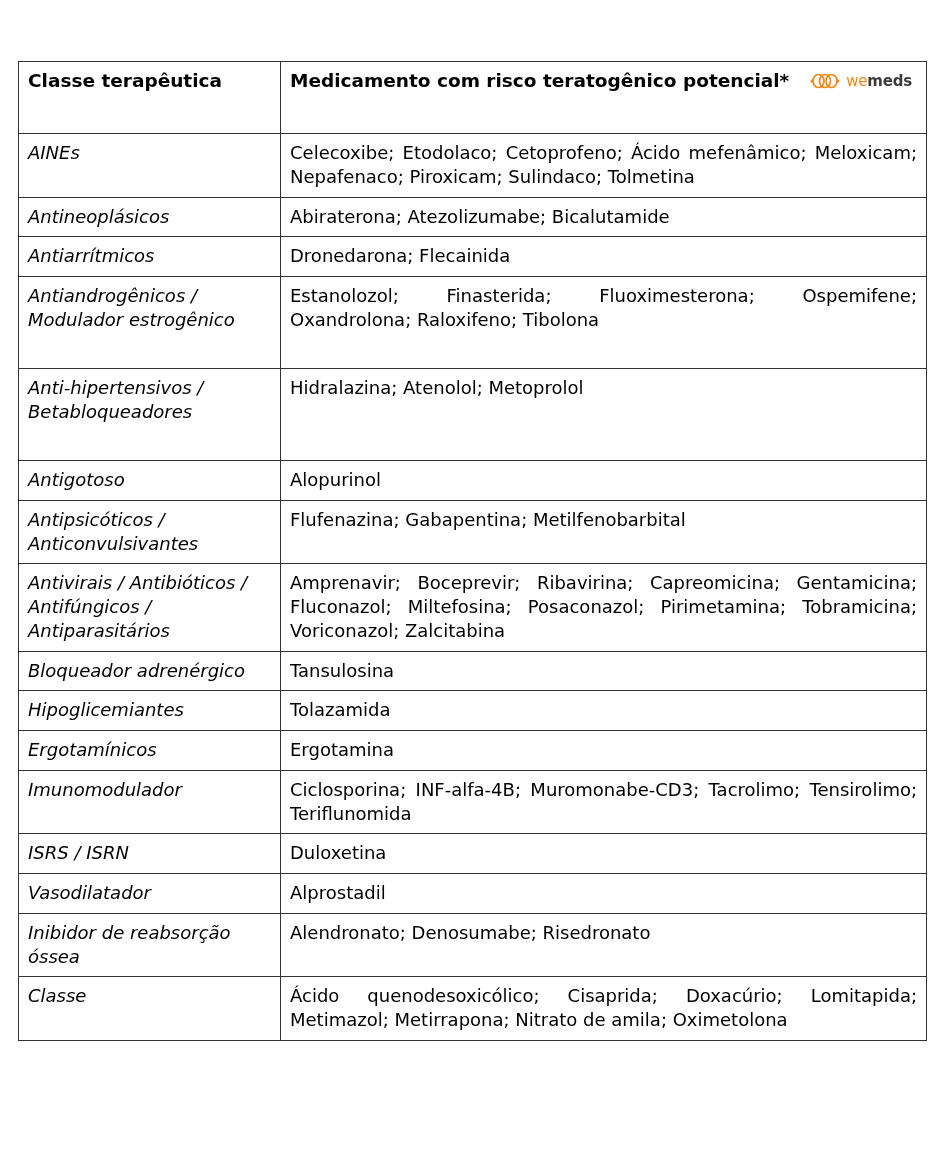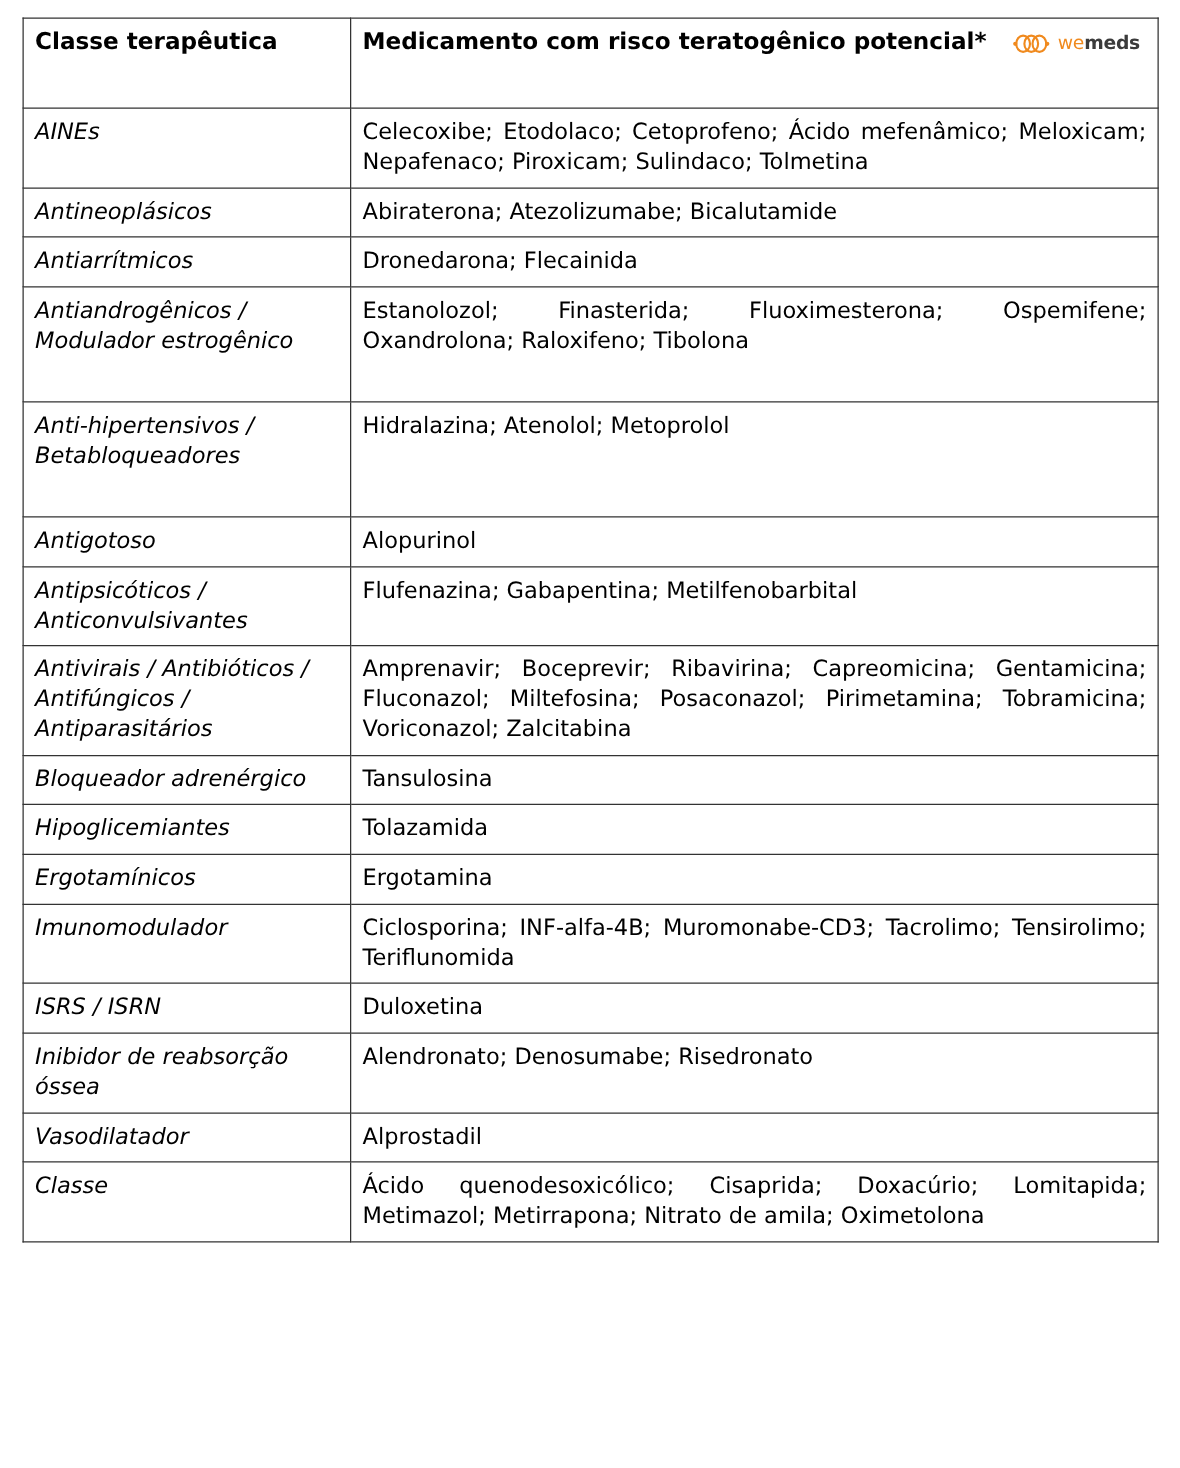--- a/index.html
+++ b/index.html
@@ -18,20 +18,21 @@
     position: relative;
     width: 944px;
     height: 1174px;
     box-sizing: border-box;
     padding: 14px 18px 0 18px;
   }
   table.med-table {
     width: 908px;
     border-collapse: collapse;
     table-layout: fixed;
+    margin-top: 47px;
   }
   table.med-table td {
     border: 1px solid #333333;
     vertical-align: top;
     padding: 7px 9px 8px 9px;
     line-height: 1.32;
   }
   col.col-class { width: 262px; }
   col.col-meds  { width: 646px; }
 
@@ -50,21 +51,20 @@
   .hdr-meds .hdr-text {
     display: inline-block;
     text-align: center;
   }
   
   .logo {
     position: absolute;
     right: 14px;
     top: 10px;
     display: flex;
-    align-items: center;
     gap: 6px;
   }
   .logo .logo-mark {
     display: block;
     line-height: 0;
   }
   .logo .logo-text {
     font-size: 15px;
     font-weight: bold;
     letter-spacing: -0.2px;
@@ -164,26 +164,26 @@
       </tr>
       <tr>
         <td class="class-cell">Imunomodulador</td>
         <td class="meds-cell">Ciclosporina; INF-alfa-4B; Muromonabe-CD3; Tacrolimo; Tensirolimo; Teriflunomida</td>
       </tr>
       <tr>
         <td class="class-cell">ISRS / ISRN</td>
         <td class="meds-cell nojust">Duloxetina</td>
       </tr>
       <tr>
+        <td class="class-cell">Vasodilatador</td>
+        <td class="meds-cell nojust">Alprostadil</td>
+      </tr>
+      <tr>
         <td class="class-cell">Inibidor de reabsorção óssea</td>
         <td class="meds-cell nojust">Alendronato; Denosumabe; Risedronato</td>
-      </tr>
-      <tr>
-        <td class="class-cell">Vasodilatador</td>
-        <td class="meds-cell nojust">Alprostadil</td>
       </tr>
       <tr>
         <td class="class-cell">Classe</td>
         <td class="meds-cell">Ácido quenodesoxicólico; Cisaprida; Doxacúrio; Lomitapida; Metimazol; Metirrapona; Nitrato de amila; Oximetolona</td>
       </tr>
     </tbody>
   </table>
 </div>
 
 </body></html>

